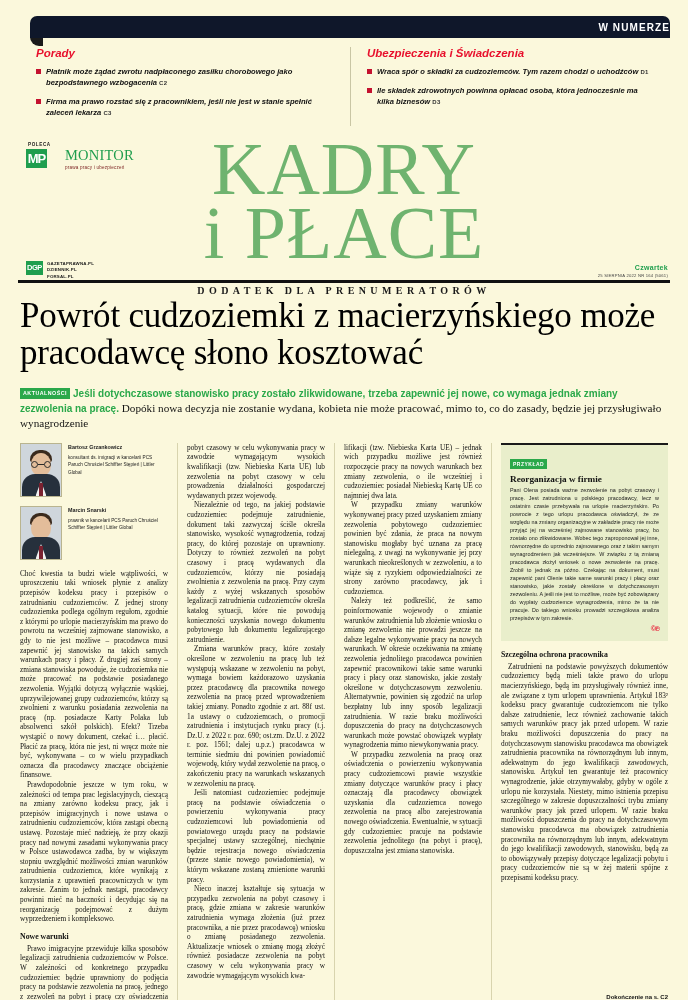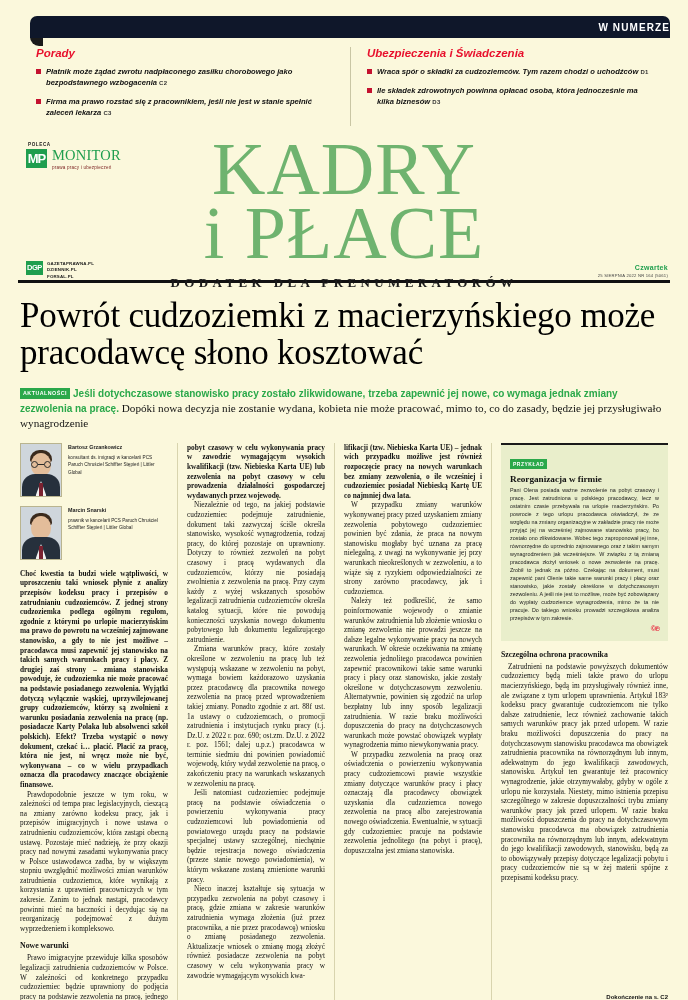--- a/index.html
+++ b/index.html
@@ -58,41 +58,41 @@
   .mp-poleca{
     font-family:"Liberation Sans", sans-serif;font-size:4.6px;
     font-weight:bold;letter-spacing:.6px;color:#1a1a1a;margin:0 0 1px 2px;
   }
   .mp-row{display:flex;align-items:center;}
   .mp-mark{
     width:21px;height:19px;background:#1f9e4e;color:#fff;
     font-family:"Liberation Sans", sans-serif;font-weight:bold;font-size:13px;
     display:flex;align-items:center;justify-content:center;letter-spacing:-1px;
   }
-  .mp-words{margin-left:5px;}
+  .mp-words{margin-left:18px;}
   .mp-title{
     font-family:"Liberation Serif", serif;font-size:14.5px;color:#1f9e4e;
     letter-spacing:.2px;line-height:1;
   }
   .mp-sub{
     font-family:"Liberation Sans", sans-serif;font-size:4.6px;color:#7a1f1f;
     letter-spacing:.2px;margin-top:2px;
   }
 
   .kadry{
     text-align:center;color:#6fb36f;
     font-family:"Liberation Serif", serif;
     line-height:.86;padding-top:2px;
   }
   .kadry .l1{font-size:74px;letter-spacing:1px;display:block;}
   .kadry .l2{font-size:74px;letter-spacing:1px;display:block;}
   .dodatek{
     text-align:center;font-family:"Liberation Serif", serif;
-    font-size:13px;letter-spacing:4.4px;font-weight:bold;
-    color:#1a1a1a;margin-top:10px;
+    font-size:10px;letter-spacing:4.4px;font-weight:bold;
+    color:#1a1a1a;margin-top:20px;
   }
 
   .dgp-logo{position:absolute;left:26px;bottom:-4px;display:flex;align-items:flex-start;}
   .dgp-mark{
     width:17px;height:14px;background:#1f9e4e;color:#fff;
     font-family:"Liberation Sans", sans-serif;font-weight:bold;font-size:7.5px;
     display:flex;align-items:center;justify-content:center;letter-spacing:-.5px;
   }
   .dgp-sites{margin-left:4px;}
   .dgp-sites div{
@@ -176,21 +176,21 @@
   .p-glass span.lft{left:0;} .p-glass span.rgt{right:0;}
   .p-glass i{position:absolute;left:7px;top:3px;width:6px;height:1.1px;background:#2a2a2a;}
   .by-txt{font-family:"Liberation Sans", sans-serif;font-size:4.7px;line-height:1.6;color:#222;}
   .by-name{font-weight:bold;font-size:5.4px;display:block;margin-bottom:2px;}
 
   .body-p{
     font-family:"Liberation Serif", serif;
     font-size:7.3px;line-height:1.315;text-align:justify;
     margin:0 0 0 0;text-indent:7px;hyphens:auto;
   }
-  .body-p.first{text-indent:0;font-weight:bold;}
+  .body-p.first{text-indent:0;}
   .subhead{
     font-family:"Liberation Serif", serif;font-weight:bold;
     font-size:7.8px;margin:8px 0 3px 0;text-indent:0;
   }
 
   
   .example{
     background:#e9eecb;border-top:2px solid #1a1a1a;
     padding:7px 9px 9px 9px;margin:0 0 9px 0;position:relative;
   }

